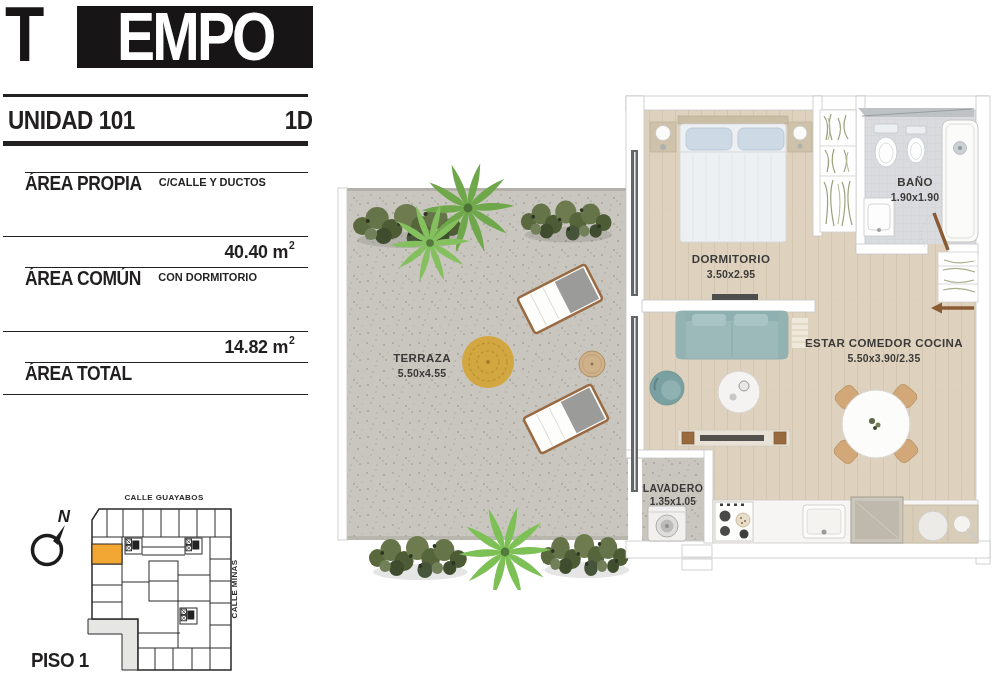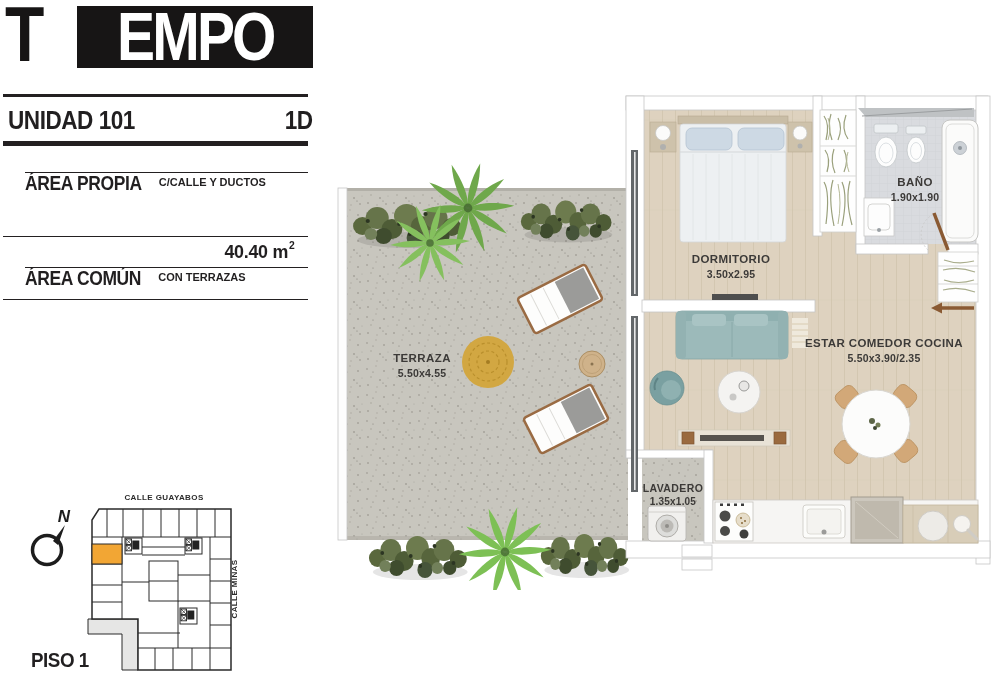--- a/index.html
+++ b/index.html
@@ -62,21 +62,28 @@
     <div class="areas">
       <div class="a-label">
         <span class="lbl">ÁREA PROPIA</span>
         <span class="sub">C/CALLE Y DUCTOS</span>
       </div>
       <div class="a-value">
         <span class="val"><span>40.40 m</span><sup>2</sup></span>
       </div>
       <div class="a-label">
         <span class="lbl">ÁREA COMÚN</span>
-        <span class="sub">CON TERRAZAS</span>
+        <span class="sub">CON DORMITORIO</span>
+      </div>
+      <div class="a-value">
+        <span class="val"><span>14.82 m</span><sup>2</sup></span>
+      </div>
+      <div class="a-label">
+        <span class="lbl">ÁREA TOTAL</span>
+        <span class="sub"></span>
       </div>
       <div class="a-end"></div>
     </div>
   </div>
 
   <svg style="position:absolute;left:330px;top:90px" width="665" height="500" viewBox="330 90 665 500" xmlns="http://www.w3.org/2000/svg">
     <defs>
       <pattern id="wood" width="13" height="90" patternUnits="userSpaceOnUse">
         <path d="M12.5,0 V90" stroke="#cfc2ab" stroke-width="1" opacity="0.7"></path>
         <path d="M0,30 H13" stroke="#cfc2ab" stroke-width="0.6" opacity="0.35"></path>

